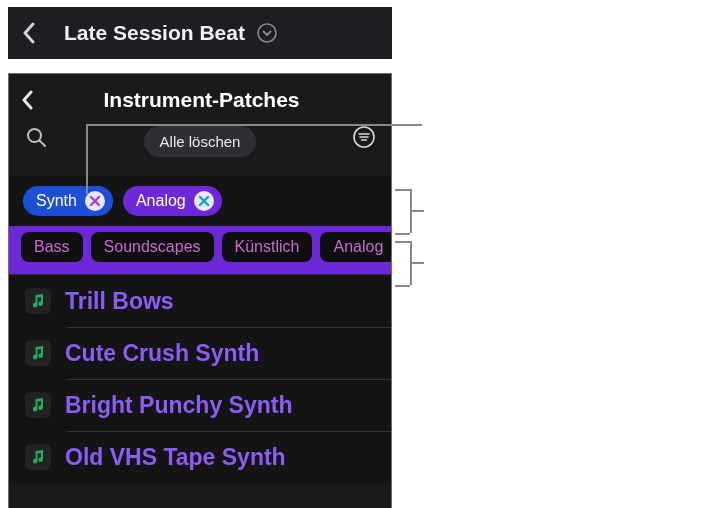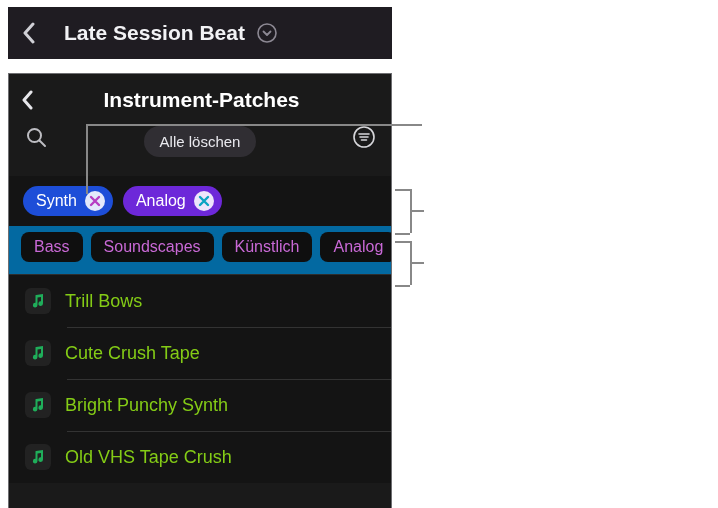--- a/index.html
+++ b/index.html
@@ -56,21 +56,21 @@
   .tag.teal   { background: #6d28d9; }
   .tag .x {
     width: 20px; height: 20px; border-radius: 50%;
     background: rgba(255,255,255,0.88); display:flex; align-items:center; justify-content:center;
   }
   .tag.purple .x svg path { stroke: #b63ec2; }
   .tag.teal   .x svg path { stroke: #0aa3c2; }
 
   
   .chips {
-    display: flex; gap: 8px; padding: 6px 24px 12px 12px; background: #0369a1;
+    display: flex; gap: 8px; padding: 6px 24px 12px 12px; background: #6d28d9;
     border-bottom: 1px solid #2d2d2d;
     overflow: hidden; white-space: nowrap;
   }
   .chip {
     background: #0f0f0f; color: #c969d6; font-size: 16px;
     padding: 6px 13px; border-radius: 8px; flex: 0 0 auto;
   }
 
   
   .list { background: #141414; }
@@ -79,21 +79,21 @@
     height: 52px; padding: 0 16px;
   }
   .row + .row { position: relative; }
   .row + .row::before {
     content:""; position:absolute; left:58px; right:0; top:0; height:1px; background:#333;
   }
   .note-ico {
     width: 26px; height: 26px; border-radius: 6px; background: #222;
     display:flex; align-items:center; justify-content:center;
   }
-  .row .label { color: #84cc16; font-size: 18px; font-weight: 400; }
+  .row .label { color: #8b5cf6; font-size: 23px; font-weight: 700; }
 
   
   .callout { position:absolute; background:#888; }
   .c-top-h  { left: 86px; top: 124px; width: 336px; height: 1.5px; }
   .c-top-v  { left: 86px; top: 124px; width: 1.5px; height: 70px; }
   .c-r1-v   { left: 410px; top: 189px; width: 1.5px; height: 44px; }
   .c-r1-t   { left: 395px; top: 189px; width: 15px; height: 1.5px; }
   .c-r1-b   { left: 395px; top: 233px; width: 15px; height: 1.5px; }
   .c-r1-m   { left: 410px; top: 210px; width: 14px; height: 1.5px; }
   .c-r2-v   { left: 410px; top: 241px; width: 1.5px; height: 44px; }
@@ -183,37 +183,37 @@
             </svg>
           </span>
           <span class="label">Trill Bows</span>
         </div>
         <div class="row">
           <span class="note-ico">
             <svg width="18" height="18" viewBox="0 0 18 18">
               <path d="M7 3 L14 2 V11.5 A2.3 2.3 0 1 1 12 9.3 V5 L8.5 5.6 V13 A2.3 2.3 0 1 1 6.5 10.8 V3.3 Z" fill="#1fae5a"></path>
             </svg>
           </span>
-          <span class="label">Cute Crush Tape</span>
+          <span class="label">Cute Crush Synth</span>
         </div>
         <div class="row">
           <span class="note-ico">
             <svg width="18" height="18" viewBox="0 0 18 18">
               <path d="M7 3 L14 2 V11.5 A2.3 2.3 0 1 1 12 9.3 V5 L8.5 5.6 V13 A2.3 2.3 0 1 1 6.5 10.8 V3.3 Z" fill="#1fae5a"></path>
             </svg>
           </span>
           <span class="label">Bright Punchy Synth</span>
         </div>
         <div class="row">
           <span class="note-ico">
             <svg width="18" height="18" viewBox="0 0 18 18">
               <path d="M7 3 L14 2 V11.5 A2.3 2.3 0 1 1 12 9.3 V5 L8.5 5.6 V13 A2.3 2.3 0 1 1 6.5 10.8 V3.3 Z" fill="#1fae5a"></path>
             </svg>
           </span>
-          <span class="label">Old VHS Tape Crush</span>
+          <span class="label">Old VHS Tape Synth</span>
         </div>
       </div>
 
   </div>
 
   <div class="callout c-top-h"></div>
   <div class="callout c-top-v"></div>
   <div class="callout c-r1-v"></div>
   <div class="callout c-r1-t"></div>
   <div class="callout c-r1-b"></div>

